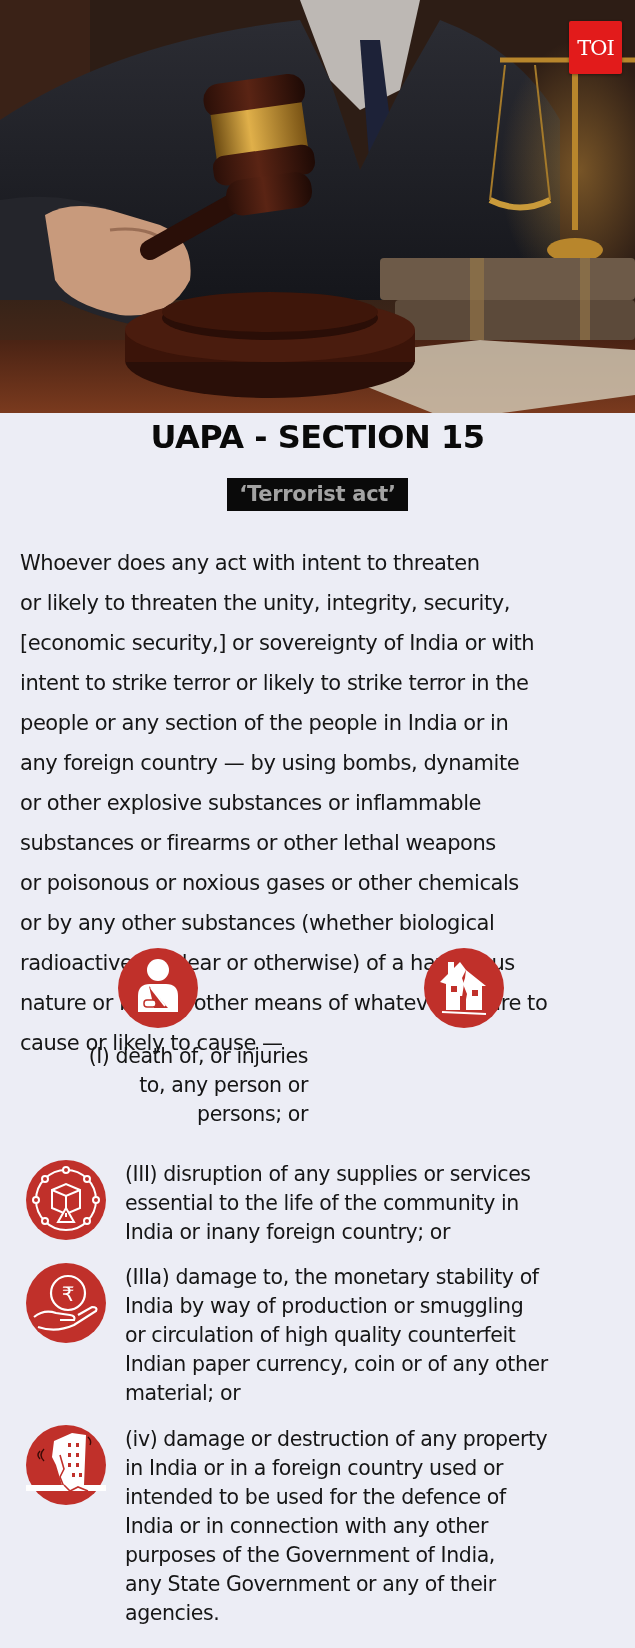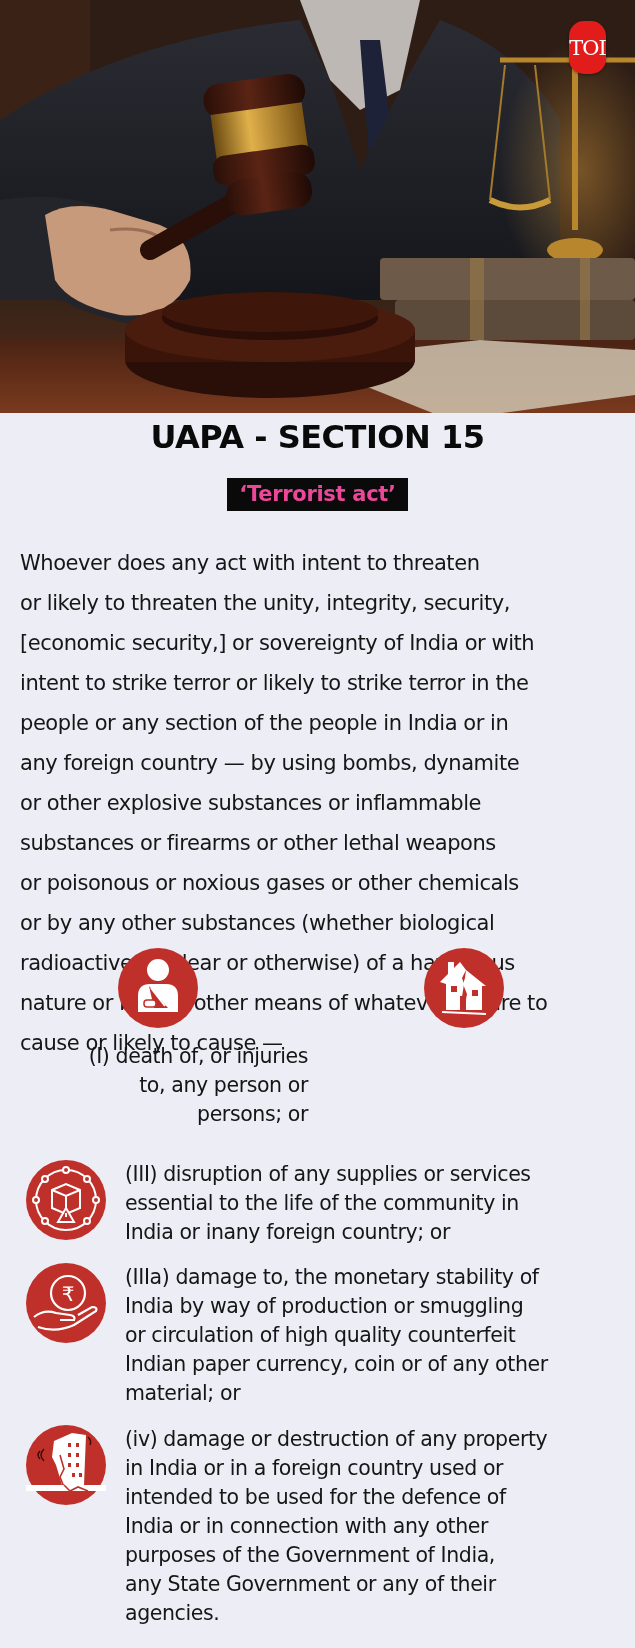--- a/index.html
+++ b/index.html
@@ -12,35 +12,35 @@
   }
   .hero {
     position: absolute; left: 0; top: 0; width: 635px; height: 413px;
     overflow: hidden;
     background:
       radial-gradient(ellipse 120px 260px at 80px 60px, rgba(255,255,255,0.12), transparent 70%),
       linear-gradient(180deg, #2a1d17 0%, #1c1714 45%, #3a2418 75%, #5a2c18 100%);
   }
   .hero svg { position: absolute; left: 0; top: 0; }
   .toi {
-    position: absolute; left: 569px; top: 21px; width: 37px; height: 53px;
-    background: #e21b1b; border-radius: 15px;
+    position: absolute; left: 569px; top: 21px; width: 53px; height: 53px;
+    background: #e21b1b; border-radius: 2px;
     color: #fff; font-family: "DejaVu Serif", "Liberation Serif", serif;
     font-size: 21px; letter-spacing: -1px;
     display: flex; align-items: center; justify-content: center;
     box-shadow: 0 1px 3px rgba(0,0,0,0.4);
   }
   .title {
     position: absolute; left: 0; top: 418px; width: 635px; text-align: center;
     font-family: "DejaVu Sans", sans-serif; font-weight: bold;
     font-size: 32px; letter-spacing: -0.5px; color: #0a0a0a;
   }
   .badge-wrap { position: absolute; left: 0; top: 478px; width: 635px; text-align: center; }
   .badge {
-    display: inline-block; background: #0a0a0a; color: #ec4899;
+    display: inline-block; background: #0a0a0a; color: #a3a3a3;
     font-size: 21px; font-weight: bold; padding: 4px 12px 5px 12px;
     letter-spacing: -0.3px;
   }
   .intro {
     position: absolute; left: 20px; top: 543px; width: 610px;
     font-size: 21px; line-height: 40px; letter-spacing: -0.45px;
     white-space: pre-line; color: #161616;
   }
   .pair-item { position: absolute; top: 948px; width: 300px; text-align: right; }
   .pair-item .circle { margin: 0 auto; }

